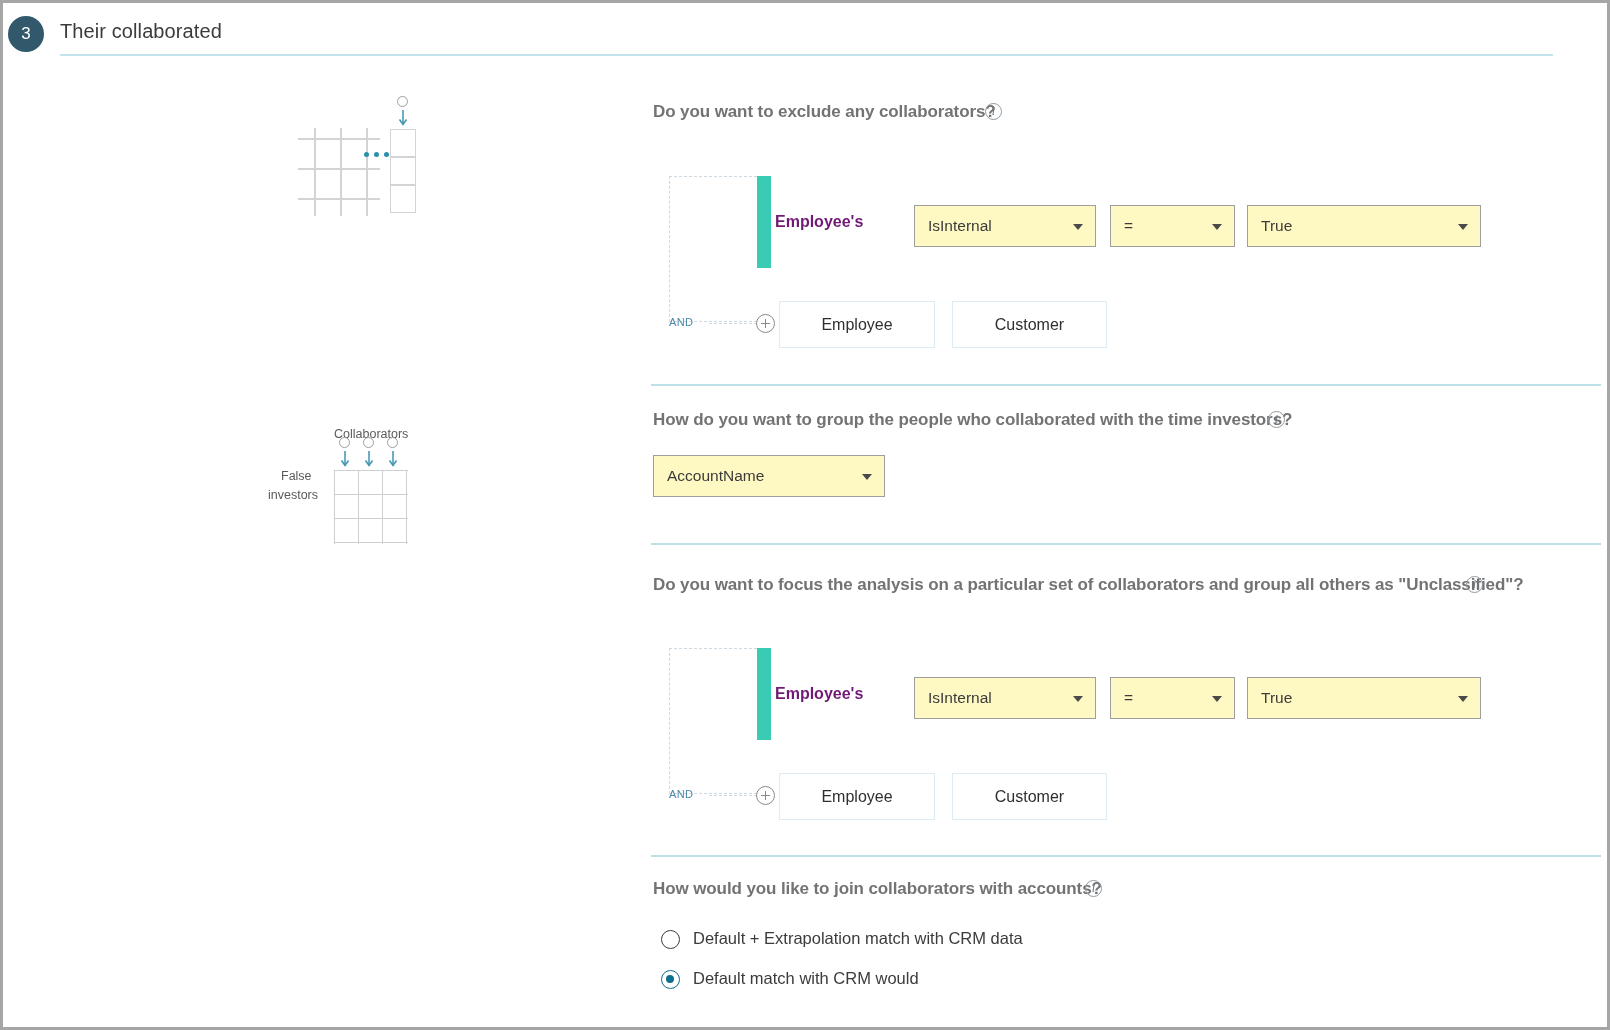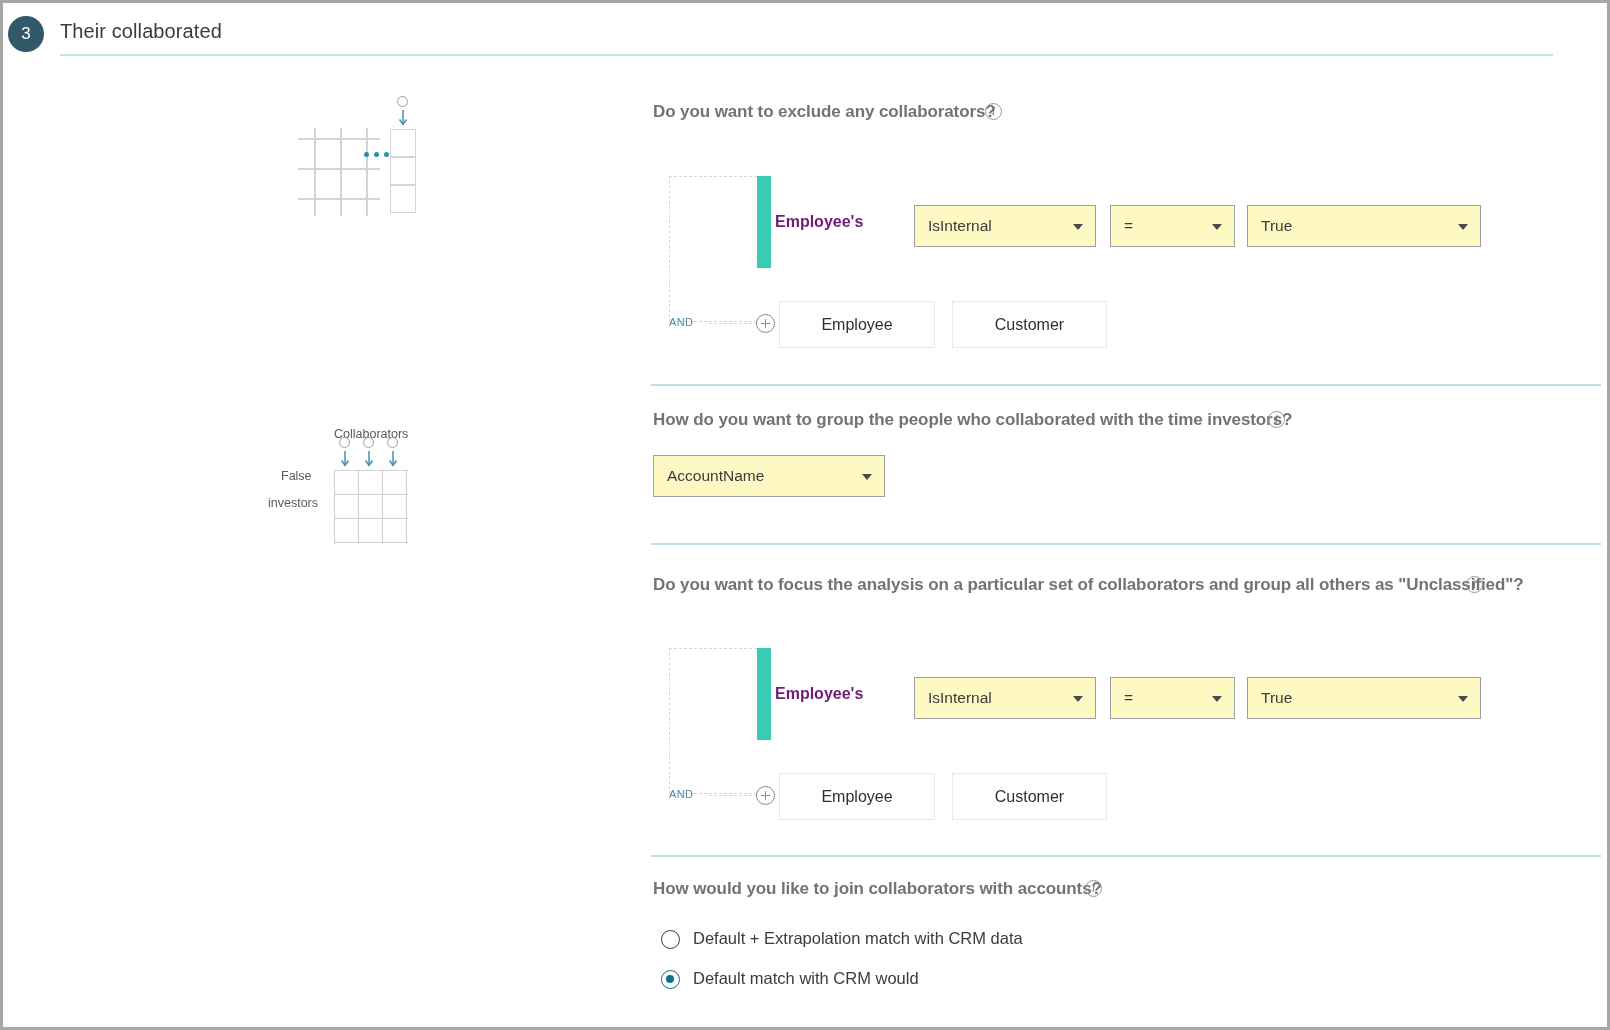--- a/index.html
+++ b/index.html
@@ -310,21 +310,21 @@
       <svg class="arr" style="left:95px; top:36px;" width="12" height="18" viewBox="0 0 12 18">
         <line x1="6" y1="0" x2="6" y2="13" stroke="#3d93b0" stroke-width="1.5"></line>
         <polyline points="2.5,9.5 6,14.5 9.5,9.5" fill="none" stroke="#3d93b0" stroke-width="1.5"></polyline>
       </svg>
       <svg class="arr" style="left:119px; top:36px;" width="12" height="18" viewBox="0 0 12 18">
         <line x1="6" y1="0" x2="6" y2="13" stroke="#3d93b0" stroke-width="1.5"></line>
         <polyline points="2.5,9.5 6,14.5 9.5,9.5" fill="none" stroke="#3d93b0" stroke-width="1.5"></polyline>
       </svg>
 
       <div class="illus-label" style="left:13px; top:54px;">False</div>
-      <div class="illus-label" style="left:0px; top:73px;margin-top:8px;">investors</div>
+      <div class="illus-label" style="left:0px; top:73px;">investors</div>
 
       <div class="matrix" style="left:66px; top:55px; width:74px; height:74px;">
         <div class="m-line" style="left:0; top:0;  width:74px; height:1.4px;"></div>
         <div class="m-line" style="left:0; top:24px; width:74px; height:1.4px;"></div>
         <div class="m-line" style="left:0; top:48px; width:74px; height:1.4px;"></div>
         <div class="m-line" style="left:0; top:72px; width:74px; height:1.4px;"></div>
         <div class="m-line" style="left:0;  top:0; width:1.4px; height:74px;"></div>
         <div class="m-line" style="left:24px; top:0; width:1.4px; height:74px;"></div>
         <div class="m-line" style="left:48px; top:0; width:1.4px; height:74px;"></div>
         <div class="m-line" style="left:72px; top:0; width:1.4px; height:74px;"></div>

